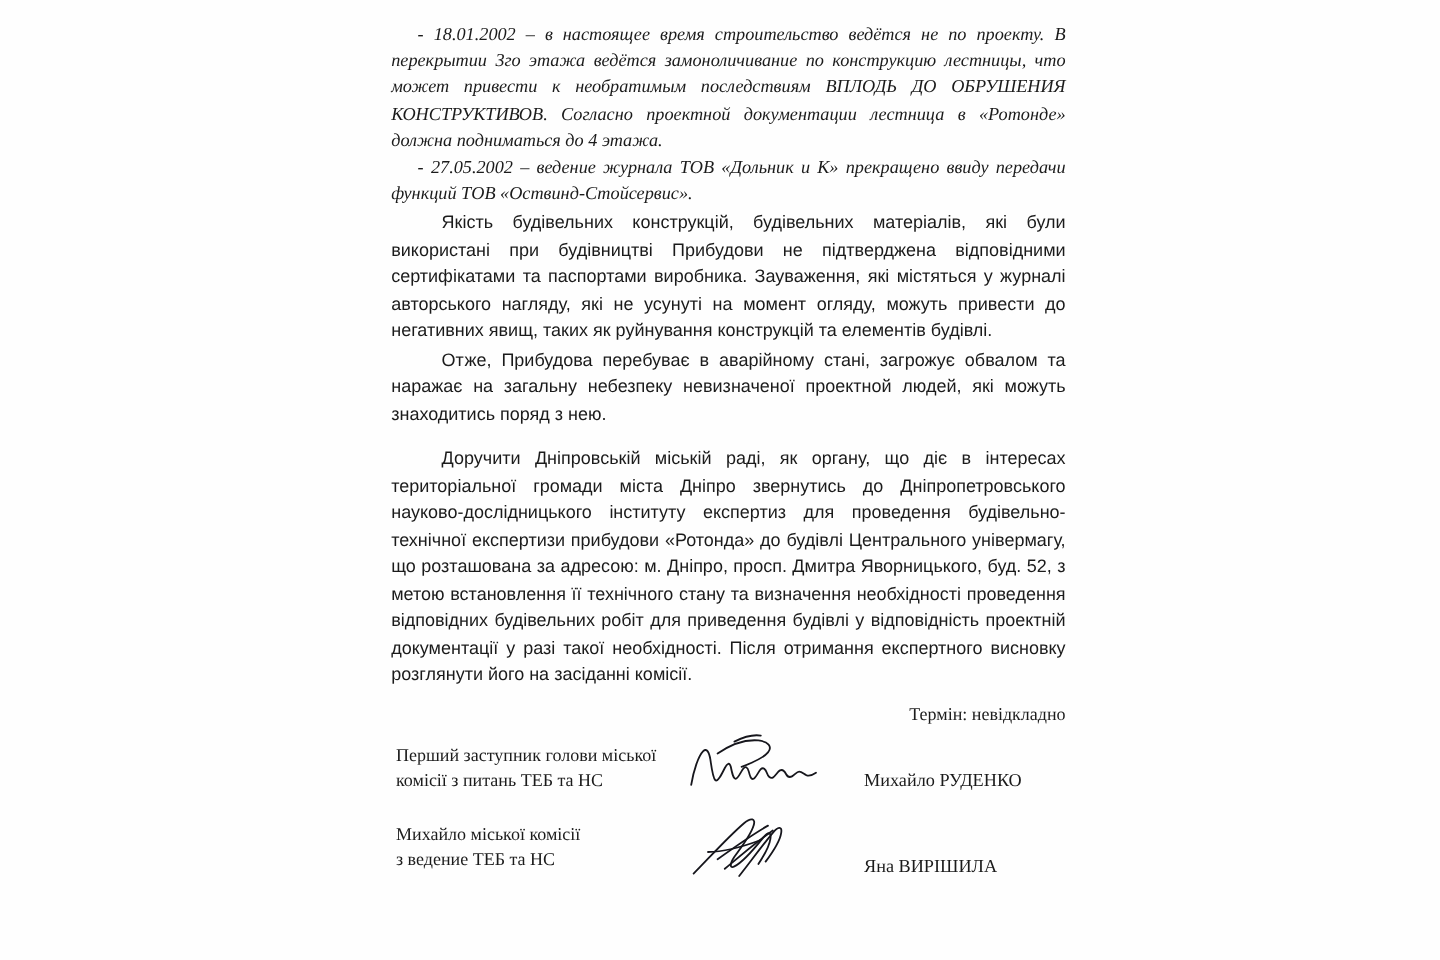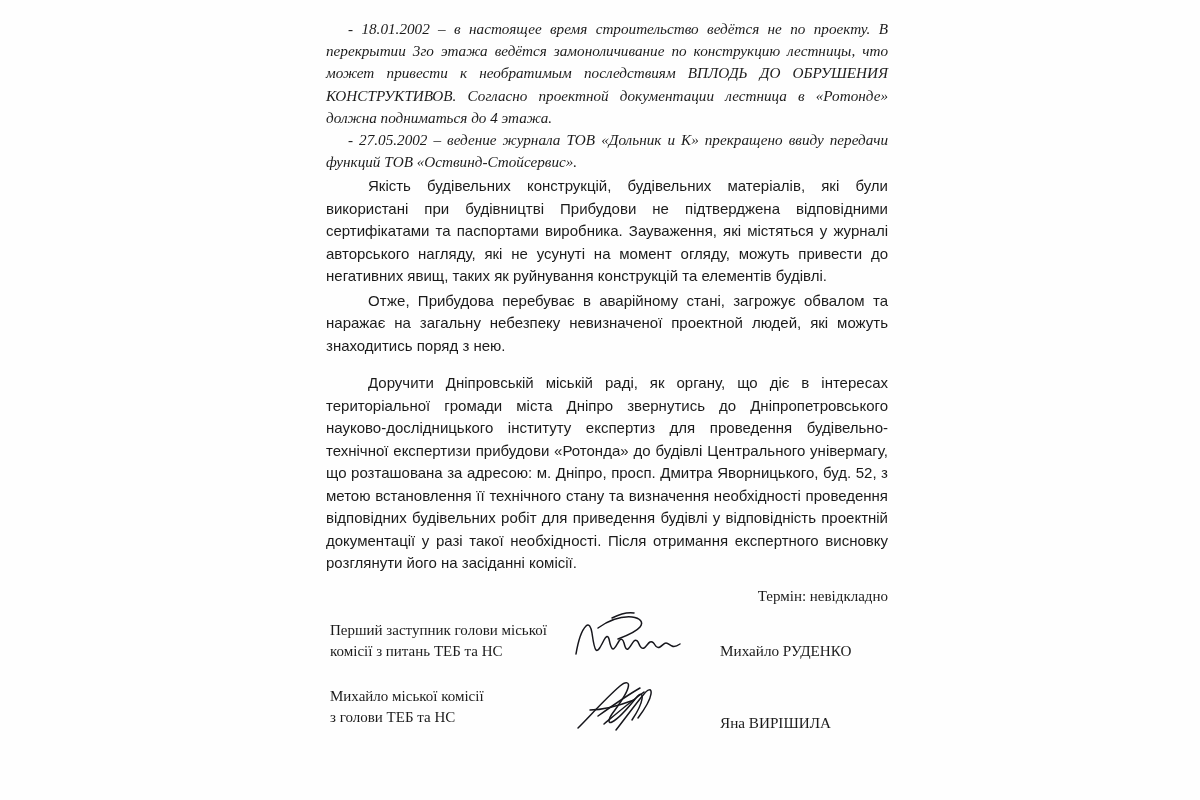--- a/index.html
+++ b/index.html
@@ -148,21 +148,21 @@
           <path d="M30,20 C40,13 52,8 64,9 C72,10 76,14 72,19 C68,24 58,28 50,31"></path>
           <path d="M44,10 C52,6 60,4 66,5"></path>
         </svg>
       </div>
       <div class="sig-name">Михайло РУДЕНКО</div>
     </div>
 
     <div class="sig-block second">
       <div class="sig-role">
         <span>Михайло міської комісії</span><br>
-        <span>з голови ТЕБ та НС</span>
+        <span>з ведение ТЕБ та НС</span>
       </div>
       <div class="sig-mark">
         <svg class="ink" viewBox="0 0 150 60" width="150" height="60">
           <path d="M10,52 C22,40 38,22 52,10 C58,5 62,6 60,12 C58,19 50,30 44,38 C40,44 40,48 44,46 C50,43 60,32 68,22 C72,17 75,17 74,23 C73,30 68,38 64,44"></path>
           <path d="M30,40 C44,30 58,20 72,12"></path>
           <path d="M36,48 C48,38 62,26 76,16"></path>
           <path d="M22,34 C34,34 50,30 66,24"></path>
           <path d="M48,54 C56,44 66,30 76,18 C80,13 84,12 83,18 C82,25 76,34 70,42"></path>
         </svg>
       </div>

